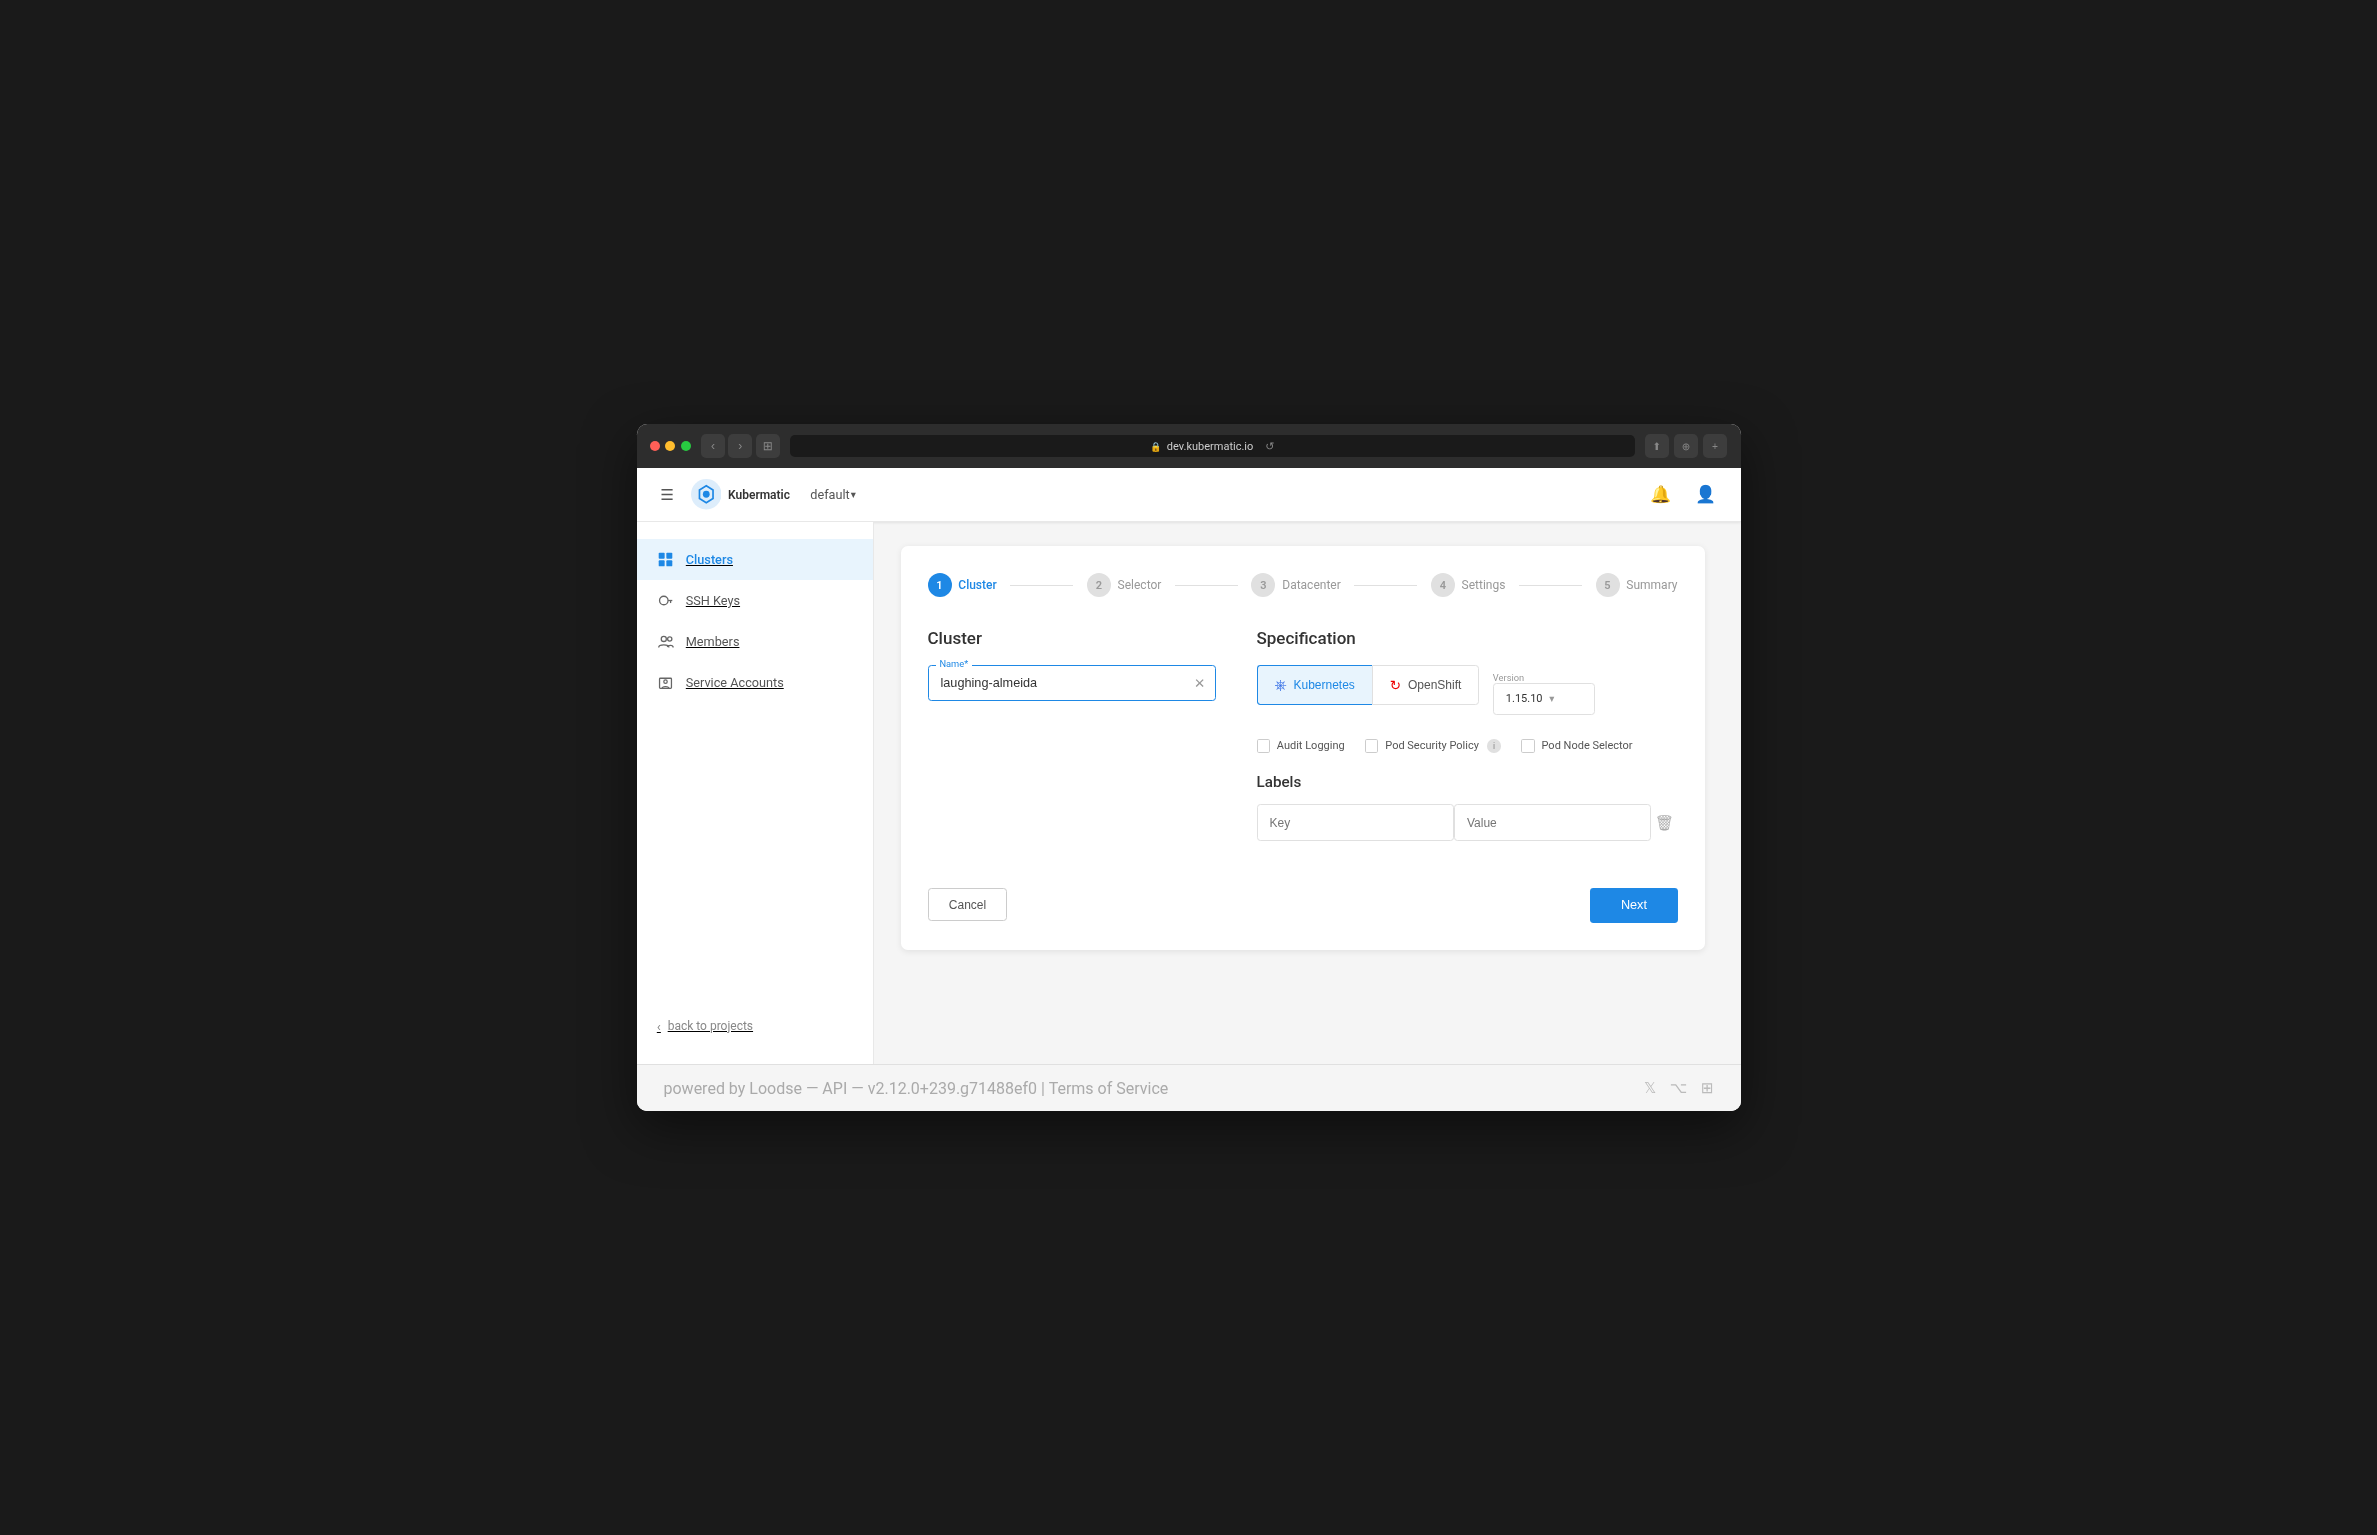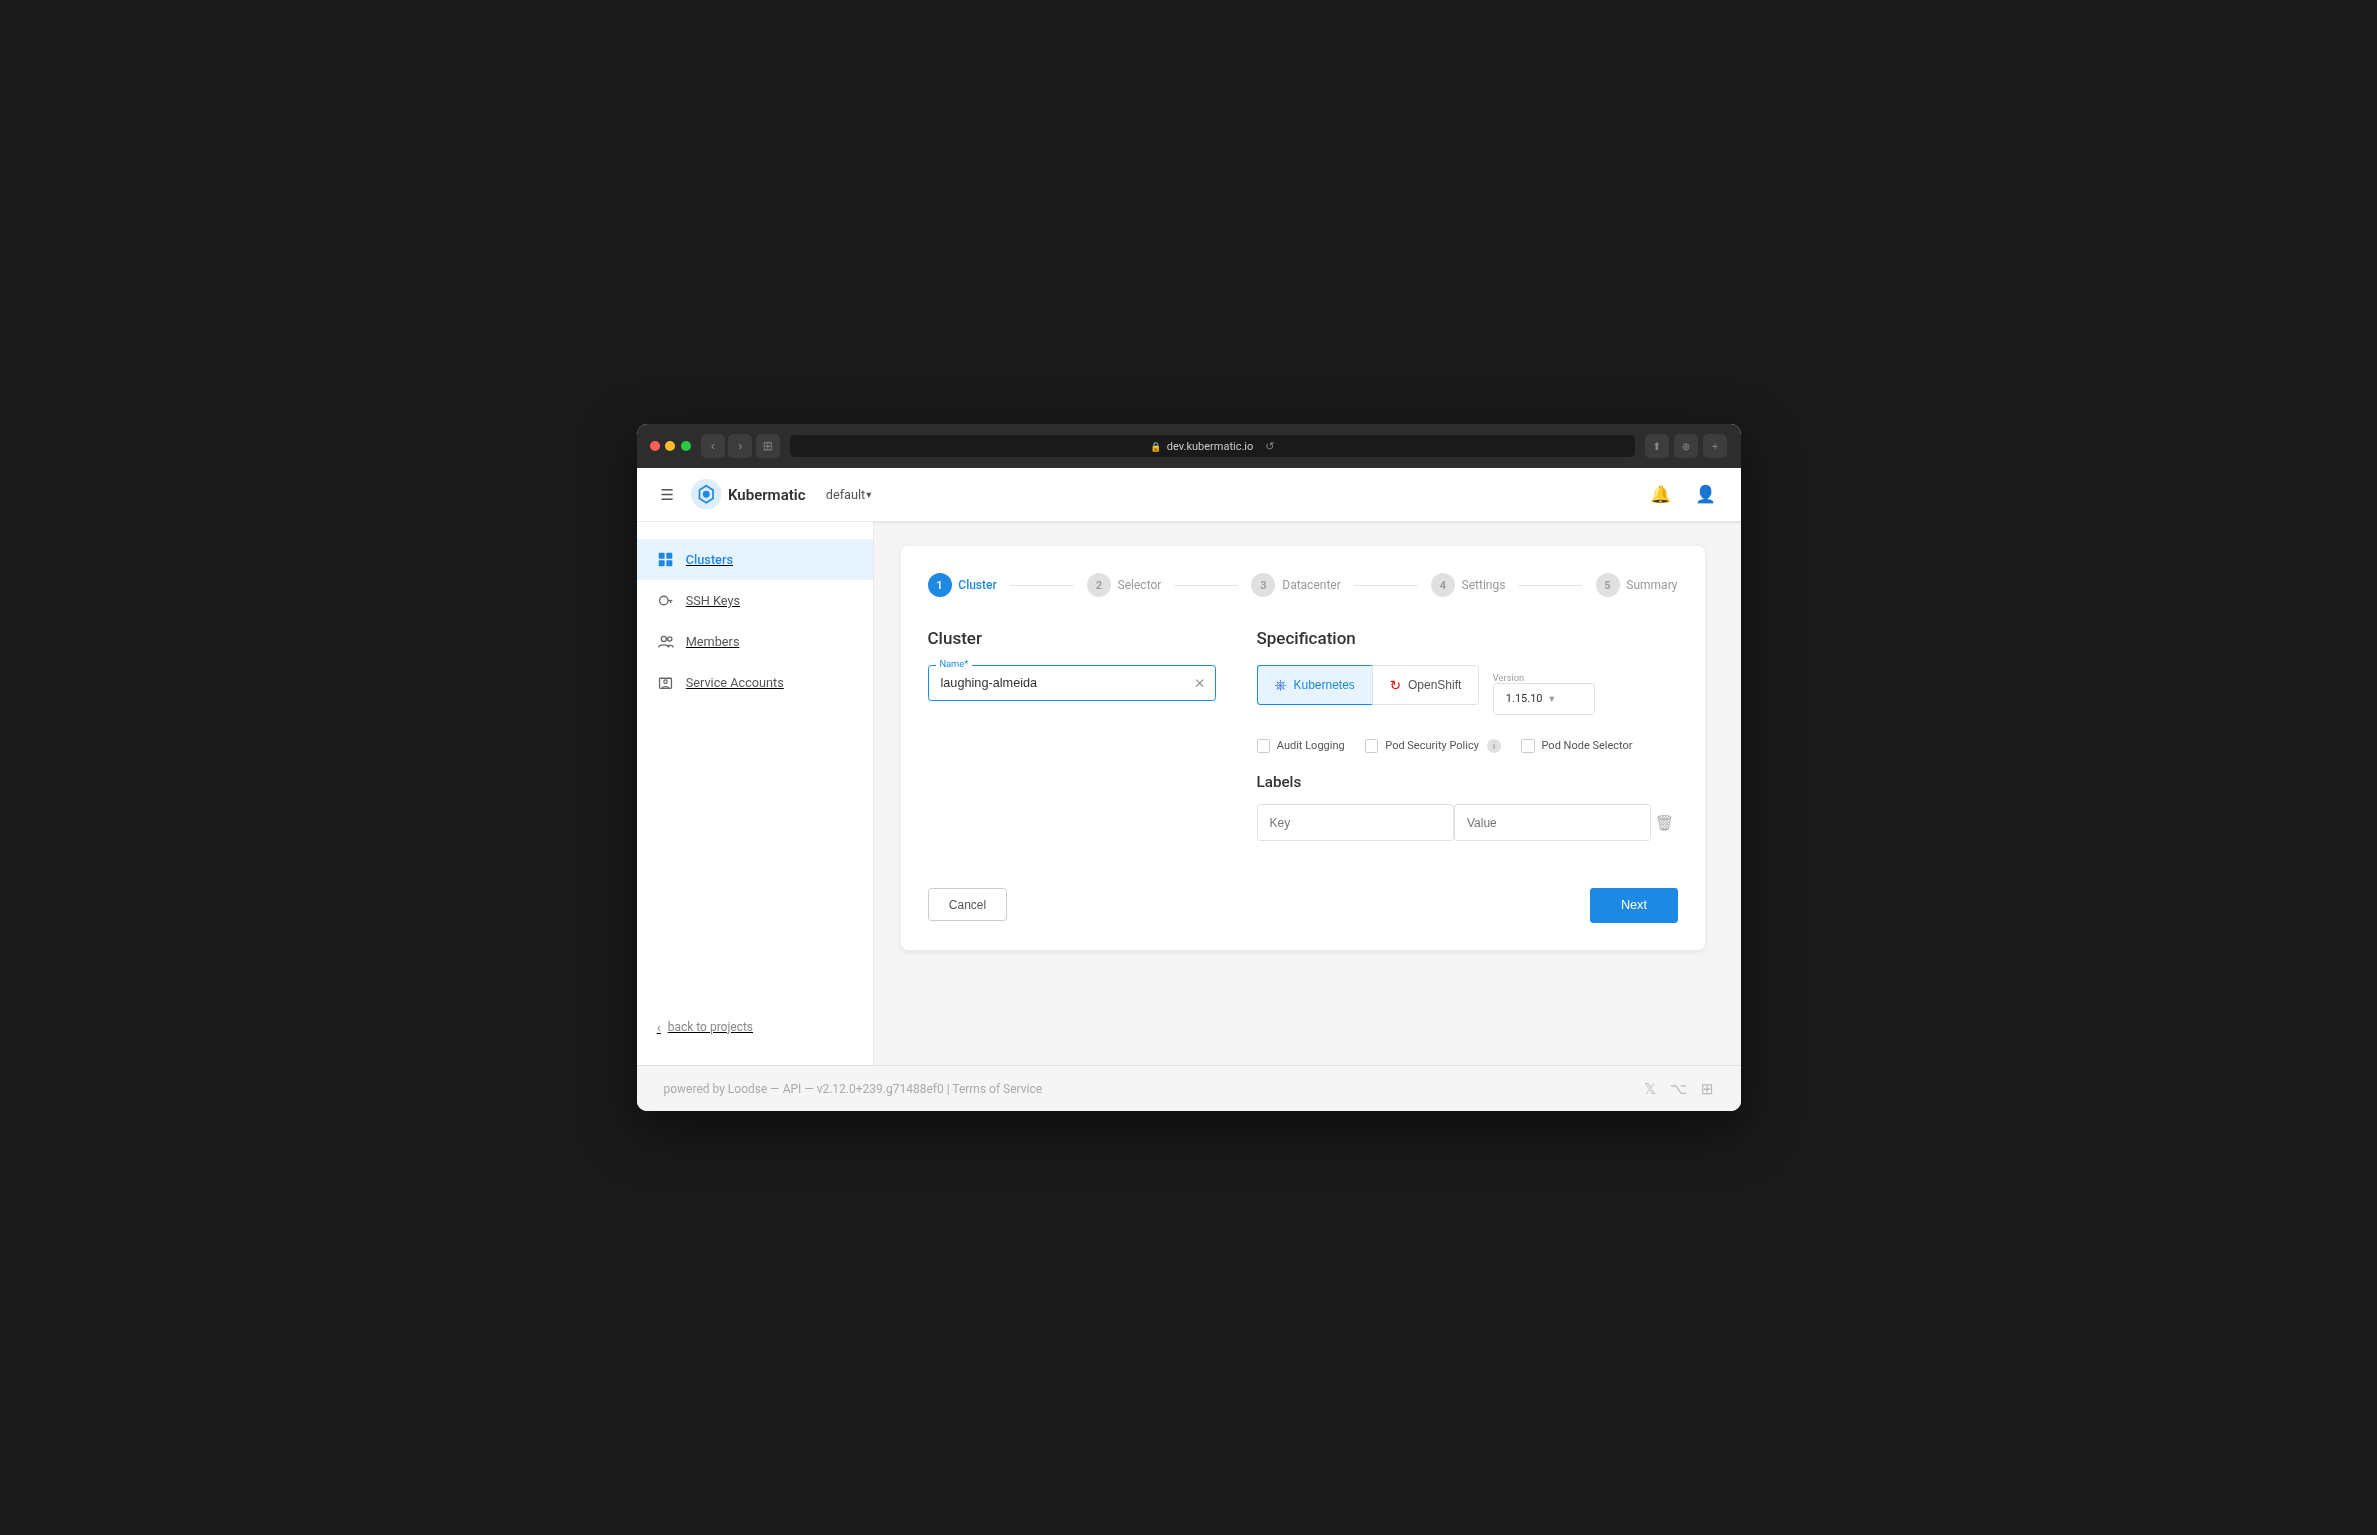--- a/index.html
+++ b/index.html
@@ -117,21 +117,21 @@
     .logo-area {
       display: flex;
       align-items: center;
       gap: 6.8px;
     }
     .logo-icon {
       width: 30.5px;
       height: 30.5px;
     }
     .logo-text {
-      font-size: 15px;
+      font-size: 12px;
       font-weight: 600;
       color: #333;
     }
     .project-selector {
       display: flex;
       align-items: center;
       gap: 1px;
       color: #555;
       font-size: 12.7px;
       cursor: pointer;
@@ -467,21 +467,21 @@
     .footer-bar {
       background: #f5f5f5;
       padding: 13.5px 27px;
       display: flex;
       justify-content: space-between;
       align-items: center;
       border-top: 0.8px solid #e0e0e0;
     }
     .footer-text {
       color: #aaa;
-      font-size: 12px;
+      font-size: 16px;
     }
     .footer-icons {
       display: flex;
       gap: 13.5px;
       color: #bbb;
       font-size: 15.2px;
     }
   </style>
 </head>
 <body>

